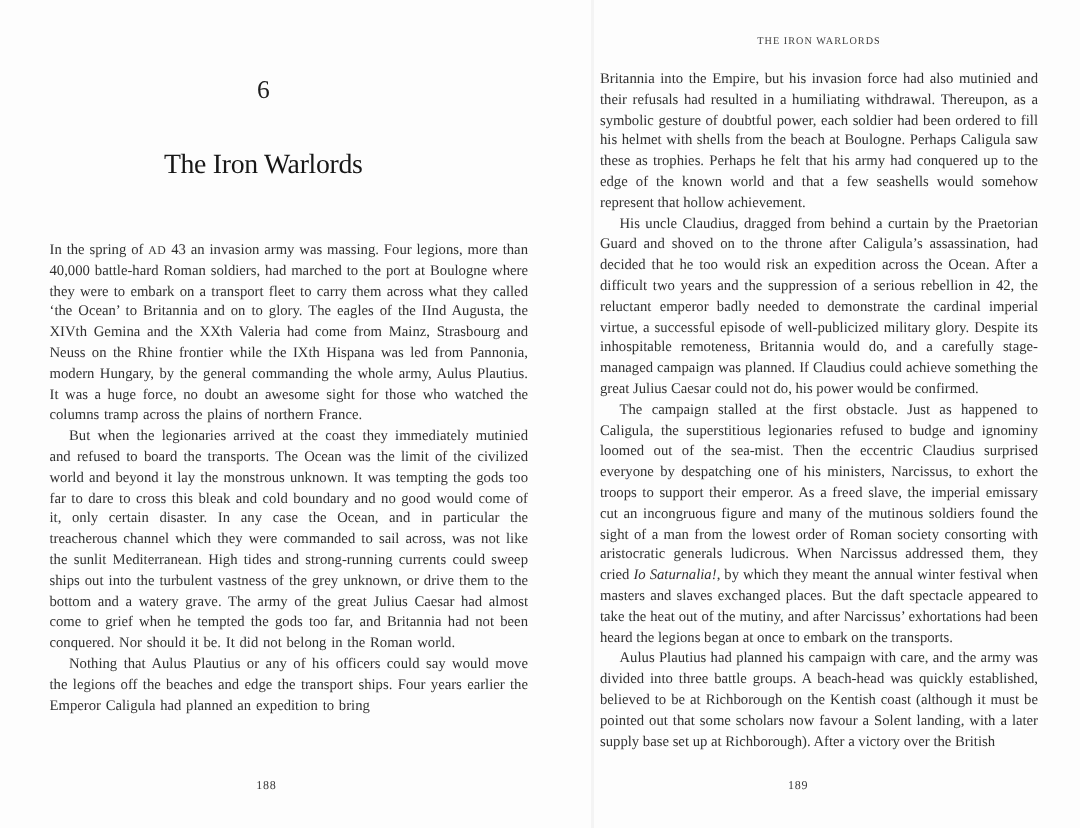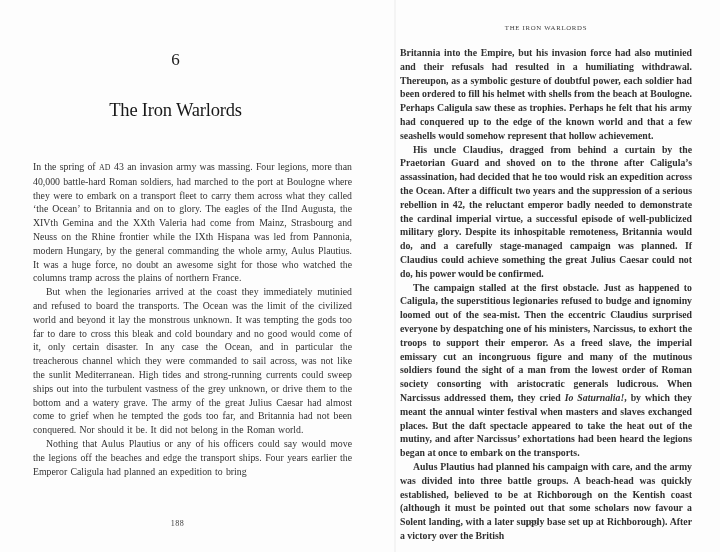--- a/index.html
+++ b/index.html
@@ -64,21 +64,20 @@
   .left-body {
     left: 33px;
     top: 160px;
     width: 319px;
     word-spacing: 0.7px;
   }
   .right-body {
     left: 400px;
     top: 46px;
     width: 292px;
-    font-weight: bold;
   }
   .para {
     margin: 0;
     text-align: justify;
   }
   .para.indent {
     text-indent: 13px;
   }
   .para em {
     font-style: italic;

